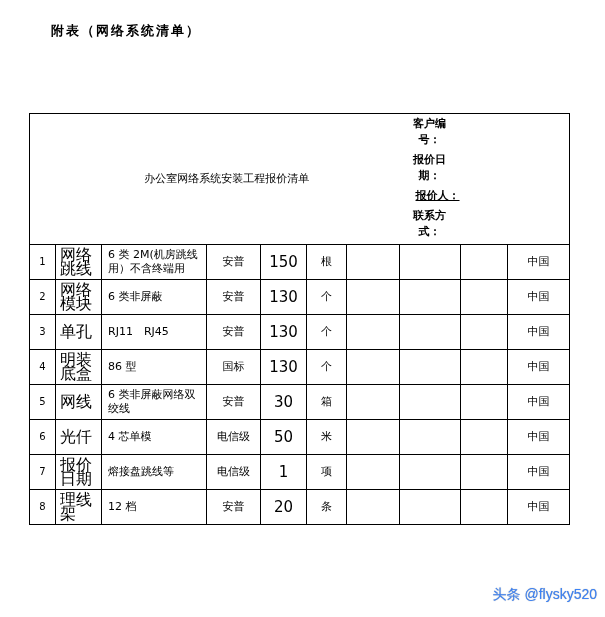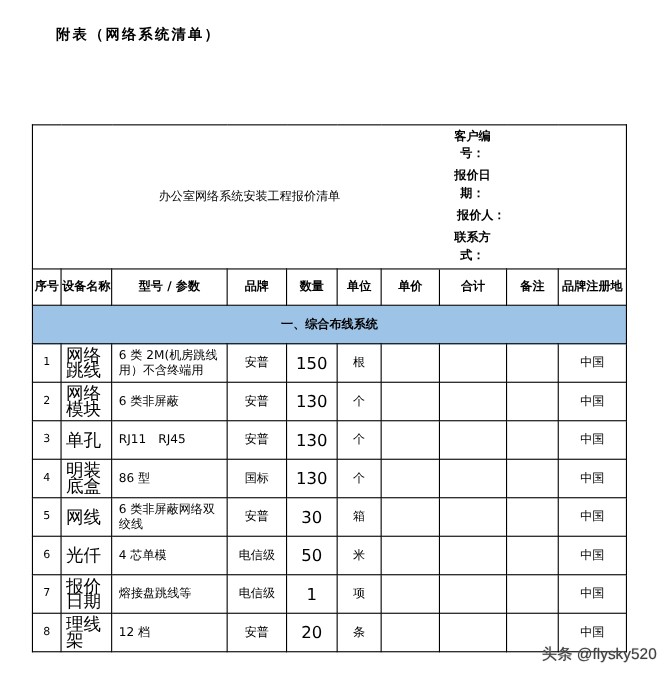--- a/index.html
+++ b/index.html
@@ -9,29 +9,29 @@
                letter-spacing:2px; }
   table.quote { position:absolute; left:29px; top:113px; border-collapse:collapse;
                 table-layout:fixed; width:540px; }
   table.quote td { border:1.5px solid #000; padding:0; text-align:center; vertical-align:middle;
                    font-size:11px; line-height:14px; }
   .hdr-main { height:124px; border-right:none !important; font-weight:normal; font-size:12px; }
   .hdr-main-text { position:relative; left:12px; }
   .hdr-info { text-align:center; vertical-align:top !important; border-left:none !important;
               font-weight:bold; font-size:12px; padding:2px 0 0 8px !important; }
   .info-line { line-height:16px; margin-bottom:4px; width:44px; }
-  .info-line.single { width:60px; }
+  .info-line.single { width:60px;text-decoration:underline; }
   .col-head td { height:32px; font-weight:bold; font-size:12px; line-height:14px; }
   .section td { background:#9dc3e6; height:34px; font-weight:bold; font-size:12px; }
   .row td { height:34px; font-family:"DejaVu Sans", sans-serif; }
   .row td.left { text-align:left; padding-left:6px; }
   .row td.name { text-align:left; padding-left:4px; font-size:16px; }
   .row td.seq { font-size:10px; }
   .row td.num { font-size:15px; }
-  .watermark { position:absolute; right:8px; top:586px; font-size:14px; color:#404040;
+  .watermark { position:absolute; right:8px; top:586px; font-size:14px; color:#3b82f6;
                font-family:"Liberation Sans", sans-serif; text-shadow:0 0 1px #999; }
 </style>
 </head>
 <body>
 
 <div class="doc-title">附表（网络系统清单）</div>
 
 <table class="quote">
   <colgroup>
     <col style="width:26px">
@@ -49,35 +49,20 @@
       <tr>
     <td class="hdr-main" colspan="7">
       <span class="hdr-main-text">办公室网络系统安装工程报价清单</span>
     </td>
     <td class="hdr-info" colspan="3">
       <div class="info-line">客户编号：</div>
       <div class="info-line">报价日期：</div>
       <div class="info-line single">报价人：</div>
       <div class="info-line">联系方式：</div>
     </td>
-  </tr>
-  <tr class="col-head">
-    <td>序号</td>
-    <td>设备名称</td>
-    <td>型号 / 参数</td>
-    <td>品牌</td>
-    <td>数量</td>
-    <td>单位</td>
-    <td>单价</td>
-    <td>合计</td>
-    <td>备注</td>
-    <td>品牌注册地</td>
-  </tr>
-  <tr class="section">
-    <td colspan="10">一、综合布线系统</td>
   </tr>
   </tbody>
     <tbody id="rows">
       <tr class="row">
         <td class="seq">1</td>
         <td class="name">网络跳线</td>
         <td class="left">6 类 2M(机房跳线用）不含终端用</td>
         <td>安普</td>
         <td class="num">150</td>
         <td>根</td>

